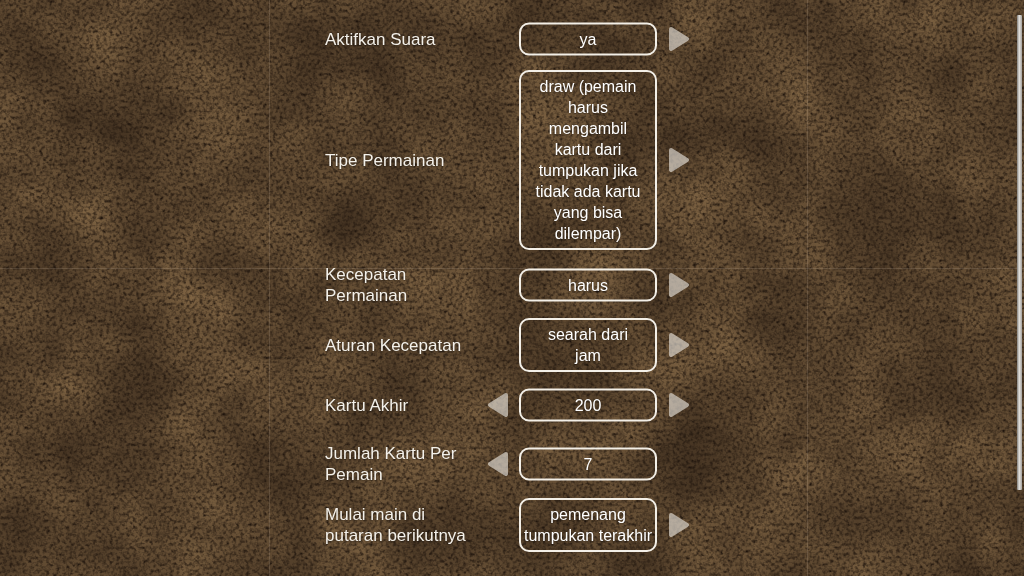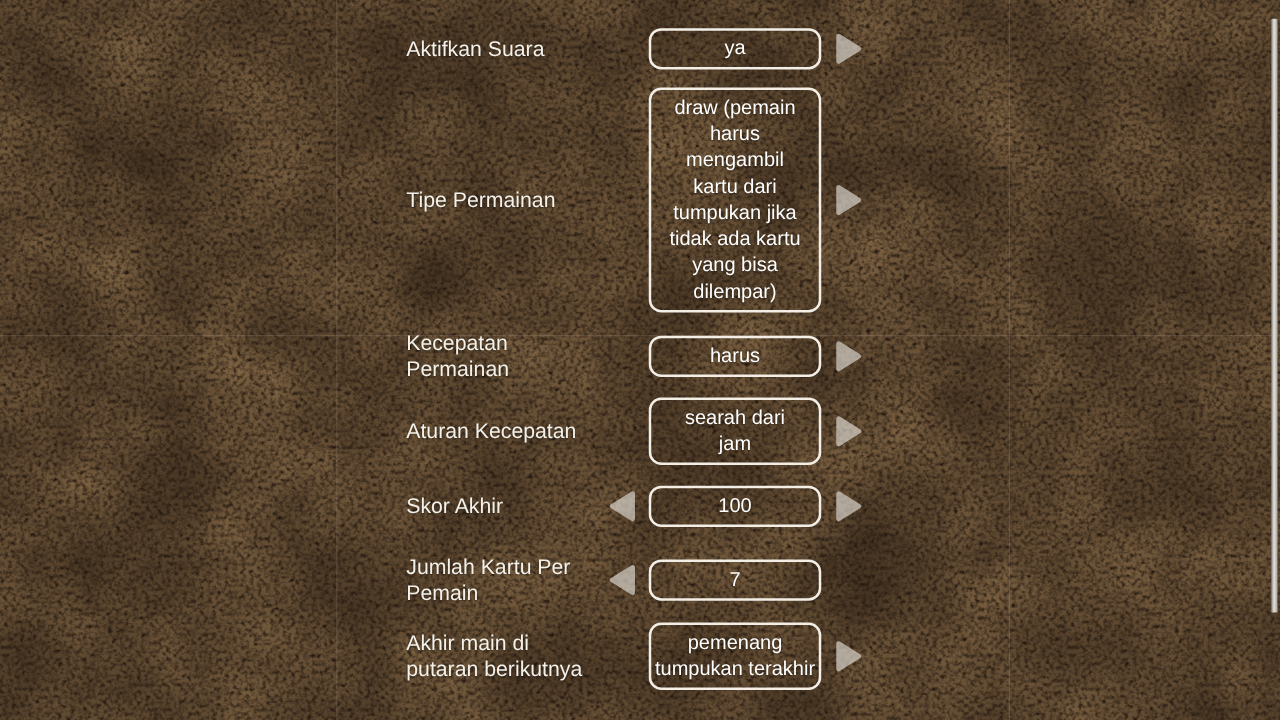--- a/index.html
+++ b/index.html
@@ -180,41 +180,41 @@
   <div class="row r4">
     <div class="label">Aturan Kecepatan</div>
     <button class="value-btn">searah dari
 jam</button>
     <svg class="arrow next" width="26" height="28" viewBox="0 0 26 28">
         <polygon points="6,4 22,14 6,24"></polygon>
       </svg>
   </div>
 
   <div class="row r5">
-    <div class="label">Skor Akhir</div>
+    <div class="label">Kartu Akhir</div>
     <svg class="arrow prev" width="26" height="28" viewBox="0 0 26 28">
         <polygon points="20,4 4,14 20,24"></polygon>
       </svg>
-    <button class="value-btn">100</button>
+    <button class="value-btn">200</button>
     <svg class="arrow next" width="26" height="28" viewBox="0 0 26 28">
         <polygon points="6,4 22,14 6,24"></polygon>
       </svg>
   </div>
 
   <div class="row r6">
     <div class="label">Jumlah Kartu Per
 Pemain</div>
     <svg class="arrow prev" width="26" height="28" viewBox="0 0 26 28">
         <polygon points="20,4 4,14 20,24"></polygon>
       </svg>
     <button class="value-btn">7</button>
   </div>
 
   <div class="row r7">
-    <div class="label">Akhir main di
+    <div class="label">Mulai main di
 putaran berikutnya</div>
     <button class="value-btn">pemenang
 tumpukan terakhir</button>
     <svg class="arrow next" width="26" height="28" viewBox="0 0 26 28">
         <polygon points="6,4 22,14 6,24"></polygon>
       </svg>
   </div>
 
   <div class="scrollbar-thumb"></div>
 

